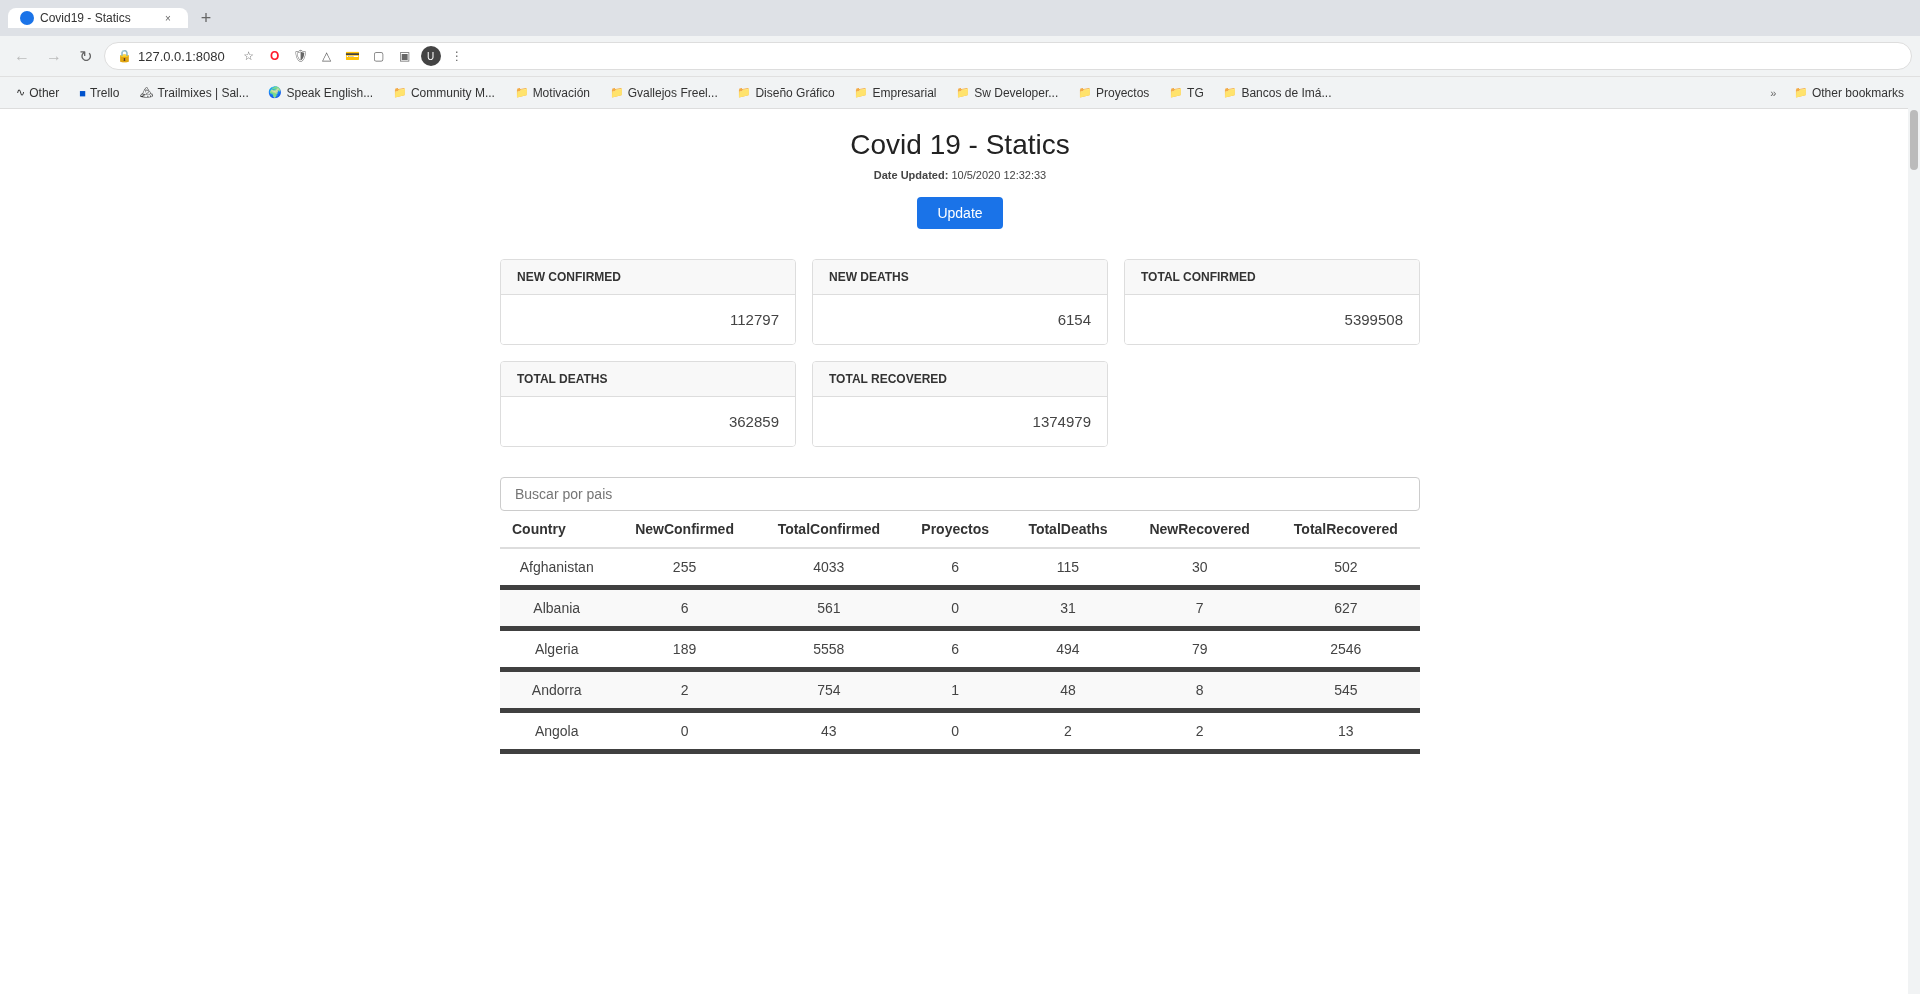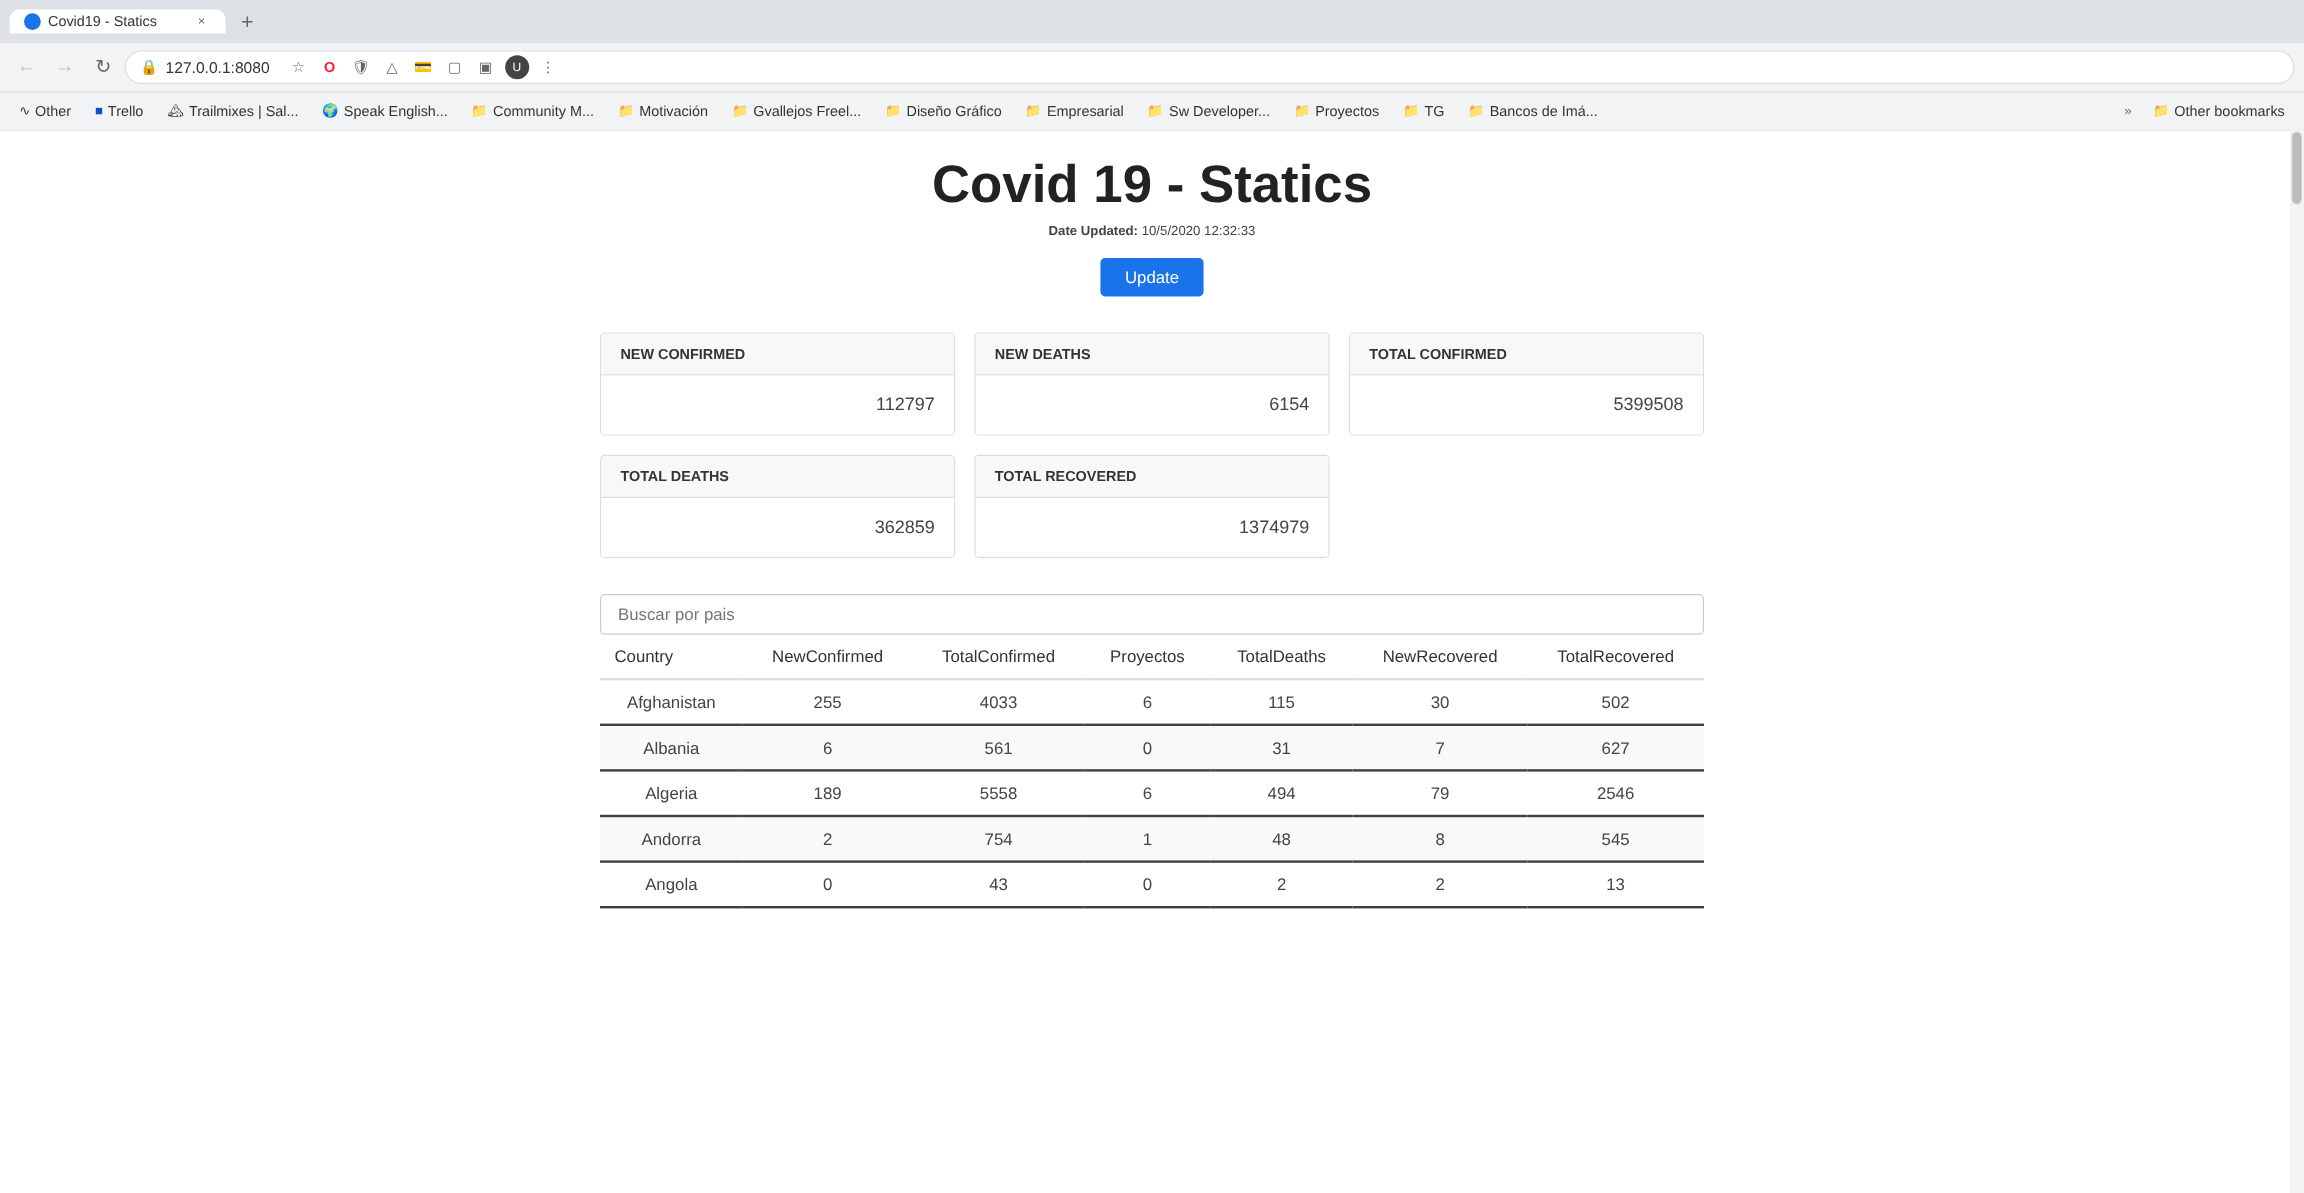--- a/index.html
+++ b/index.html
@@ -144,22 +144,22 @@
       min-height: calc(994px - 108px);
       padding: 20px;
       overflow-y: auto;
     }
 
     .page-header {
       text-align: center;
       margin-bottom: 16px;
     }
     .page-title {
-      font-size: 44px;
-      font-weight: bold;
+      font-size: 28px;
+      font-weight: normal;
       color: #222;
       margin-bottom: 8px;
     }
     .date-updated {
       font-size: 11px;
       color: #444;
       margin-bottom: 16px;
     }
     .date-updated strong { font-weight: bold; }
 
@@ -226,26 +226,26 @@
       width: 100%;
       border-collapse: collapse;
       font-size: 14px;
     }
     thead tr {
       border-bottom: 2px solid #ddd;
     }
     th {
       padding: 10px 12px;
       text-align: center;
-      font-weight: normal;
+      font-weight: bold;
       color: #333;
     }
     th:first-child { text-align: left; }
     tbody tr {
-      border-bottom: 2px solid #404040;
+      border-bottom: 5px solid #404040;
     }
     tbody tr:nth-child(even) {
       background: #f9f9f9;
     }
     td {
       padding: 10px 12px;
       text-align: center;
       color: #444;
     }
     td:first-child { text-align: center; }

